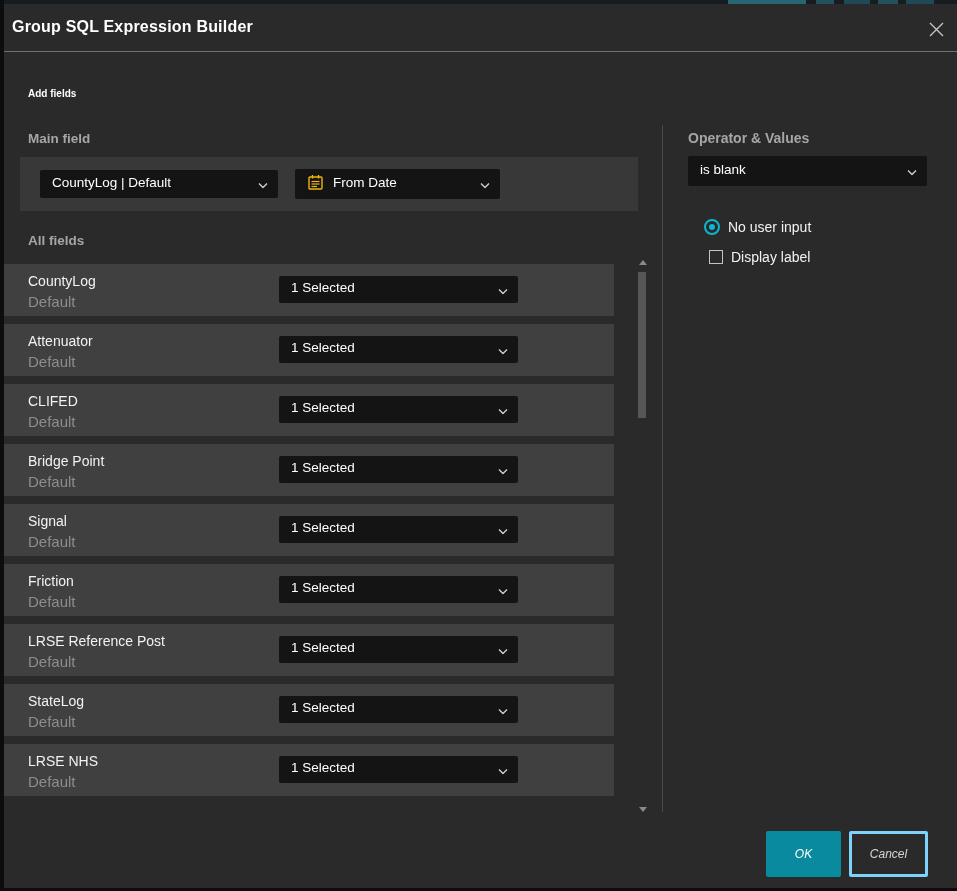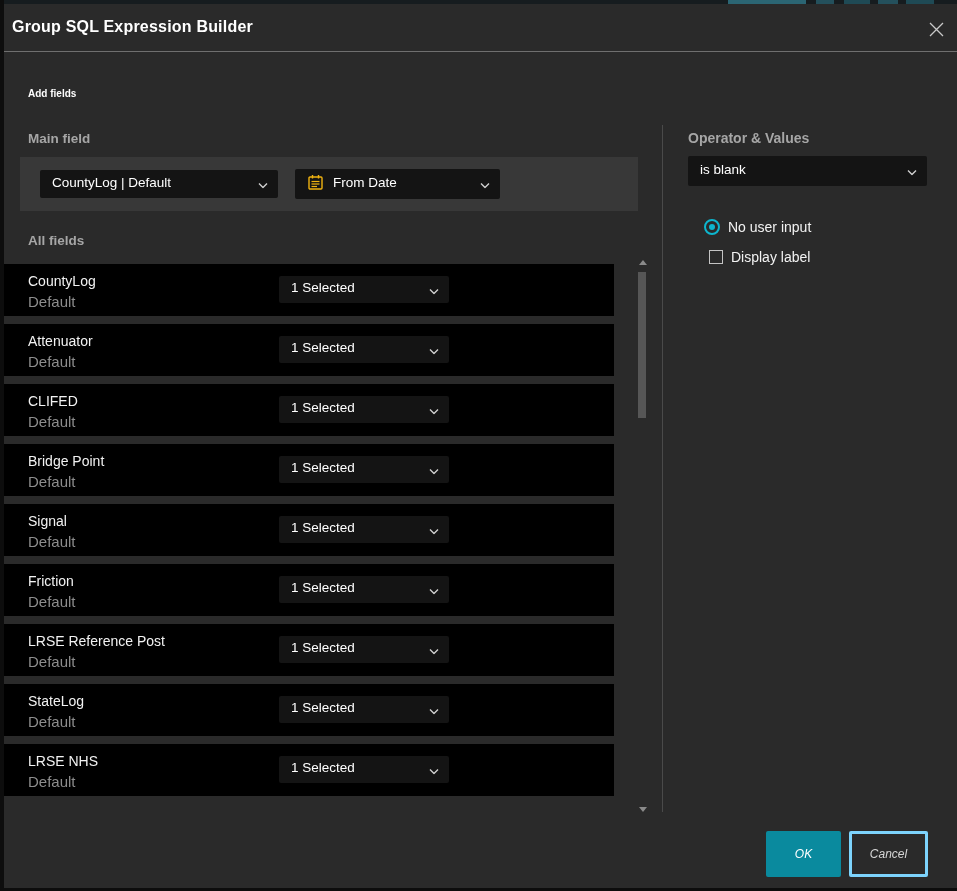--- a/index.html
+++ b/index.html
@@ -38,25 +38,25 @@
   .panel { position:absolute; background:#383838; }
 
   .dd {
     position:absolute; background:#141414; border-radius:2px;
     display:flex; align-items:center; cursor:pointer;
     font-size:13.5px; color:#ffffff; padding:0 28px 4px 12px;
   }
   .dd .chev { position:absolute; right:10px; top:50%; transform:translateY(-50%); }
   .dd .cal { margin-right:9px; flex:0 0 auto; display:flex; }
   .frow {
-    position:absolute; left:0; width:610px; height:52px; background:#000000;
+    position:absolute; left:0; width:610px; height:52px; background:#404040;
   }
   .frow .fname { position:absolute; left:24px; top:9px; font-size:14px; color:#f2f2f2; }
   .frow .fsub  { position:absolute; left:24px; top:29px; font-size:15px; color:#8d8d8d; }
-  .frow .dd { left:275px; top:12px; width:170px; height:27px; }
+  .frow .dd { left:275px; top:12px; width:239px; height:27px; }
 
   
   .sbar { position:absolute; left:633px; top:254px; width:11px; height:556px; }
   .sbar .arrow-up, .sbar .arrow-down {
     position:absolute; left:2px; width:0; height:0;
     border-left:4px solid transparent; border-right:4px solid transparent;
   }
   .arrow-up    { top:2px;   border-bottom:5px solid #8a8a8a; }
   .arrow-down  { bottom:2px; border-top:5px solid #8a8a8a; }
   .sbar .thumb { position:absolute; left:1px; top:14px; width:8px; height:146px; background:#565656; }

